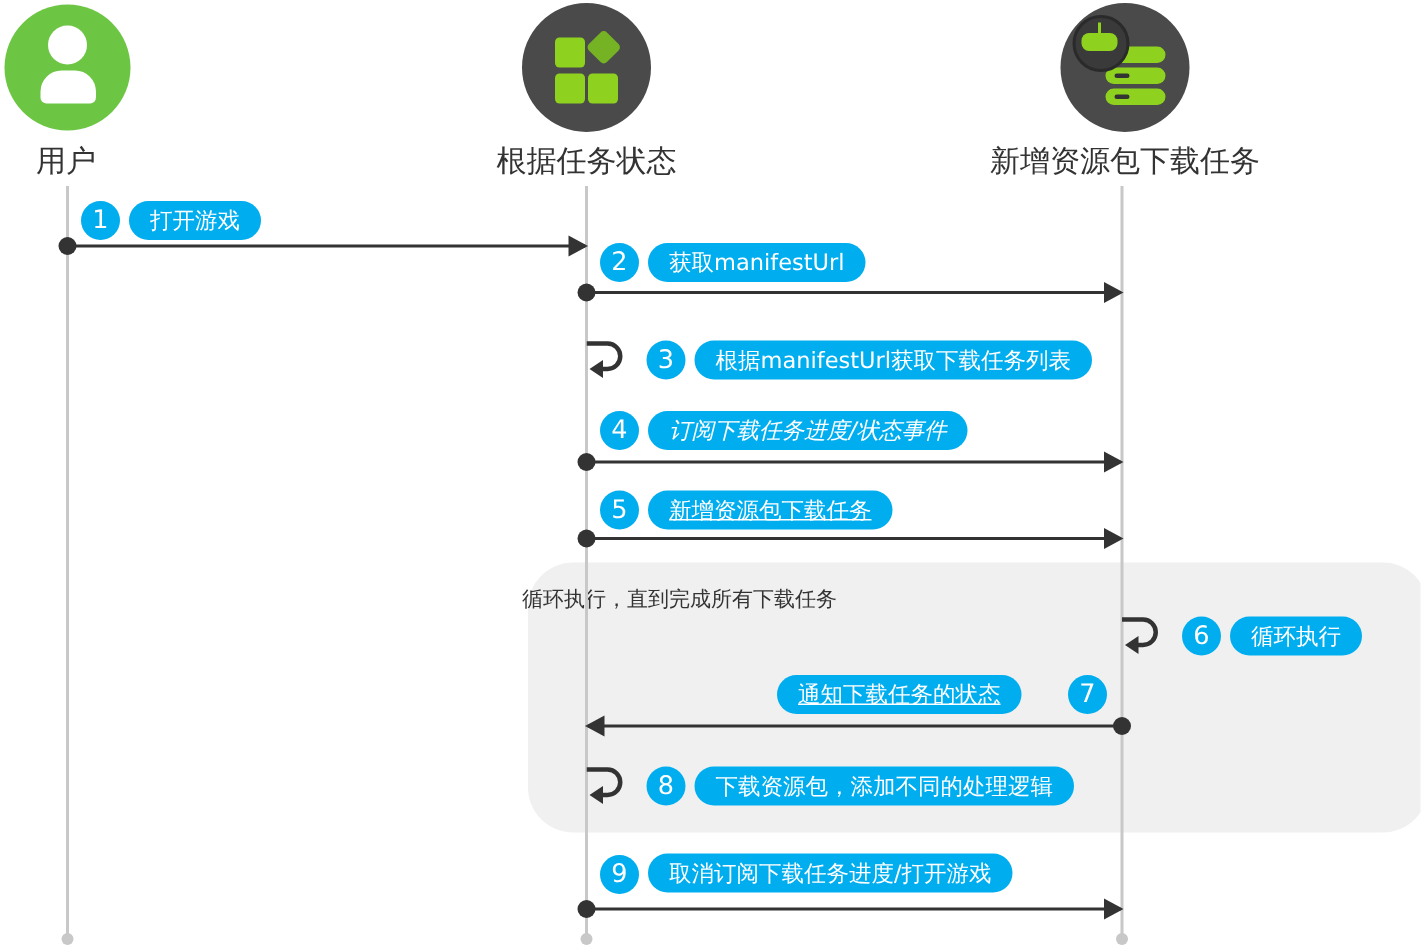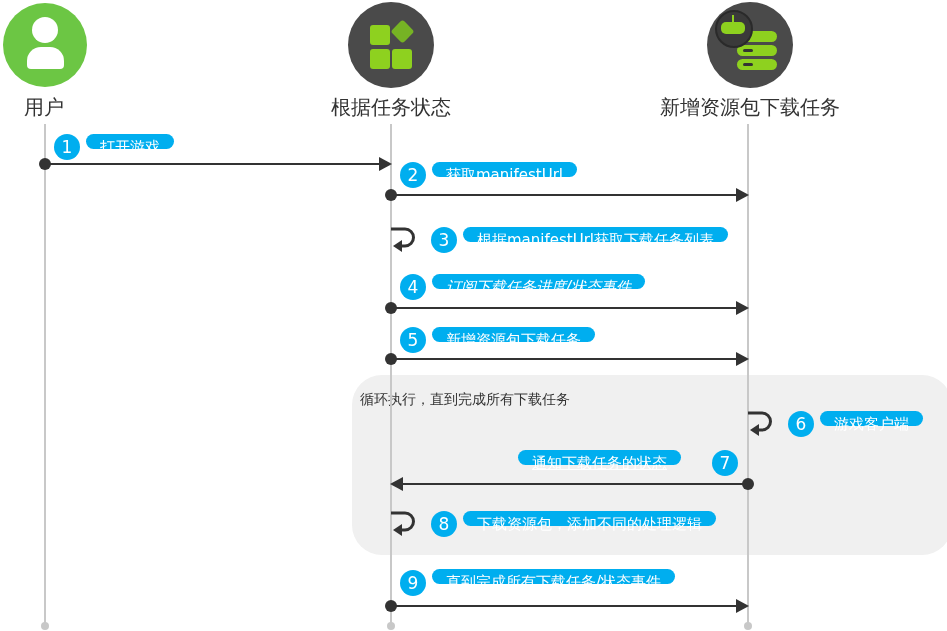--- a/index.html
+++ b/index.html
@@ -13,29 +13,29 @@
   .loop { position:absolute; background:#f0f0f0; border-radius:30px; }
   .loop-label { position:absolute; font-size:14px; color:#333; white-space:nowrap; }
   .arrow { position:absolute; height:2px; background:#333; }
   .arrow .dot { position:absolute; width:12px; height:12px; border-radius:50%; background:#333; top:-5px; }
   .arrow .head-r { position:absolute; right:-2px; top:-6px; width:0; height:0;
         border-top:7px solid transparent; border-bottom:7px solid transparent; border-left:13px solid #333; }
   .arrow .head-l { position:absolute; left:-2px; top:-6px; width:0; height:0;
         border-top:7px solid transparent; border-bottom:7px solid transparent; border-right:13px solid #333; }
   .num { position:absolute; width:26px; height:26px; border-radius:50%; background:#00aeef; color:#fff;
          font-size:17px; line-height:26px; text-align:center; }
-  .pill { position:absolute; height:15px; line-height:26px; border-radius:13px; background:#00aeef; color:#fff;
+  .pill { position:absolute; height:26px; line-height:26px; border-radius:13px; background:#00aeef; color:#fff;
           font-size:15px; padding:0 14px; white-space:nowrap; }
   .self { position:absolute; width:30px; height:28px; }
 </style>
 </head>
 <body>
 
 <div class="loop" style="left:352px;top:375px;width:600px;height:180px;"></div>
-<div class="loop-label" style="left:360px;top:391px;">循环执行，直到完成所有下载任务</div>
+<div class="loop-label" style="left:348px;top:391px;">循环执行，直到完成所有下载任务</div>
 
 <div class="lifeline" style="left:44px;top:124px;height:500px;"></div>
 <div class="lifeend" style="left:41px;top:622px;"></div>
 <div class="lifeline" style="left:390px;top:124px;height:500px;"></div>
 <div class="lifeend" style="left:387px;top:622px;"></div>
 <div class="lifeline" style="left:747px;top:124px;height:500px;"></div>
 <div class="lifeend" style="left:744px;top:622px;"></div>
 
 <div class="actor" style="left:3px;top:3px;width:84px;">
   <div class="circle" style="background:#6cc644;">
@@ -108,34 +108,34 @@
 <div class="arrow" style="left:391px;top:358px;width:356px;">
   <div class="dot" style="left:-6px;"></div>
   <div class="head-r"></div>
 </div>
 
 <svg class="self" style="left:748px;top:410px;" viewBox="0 0 30 28">
   <path d="M0 3 H14 A8.5 8.5 0 0 1 14 20 H6" fill="none" stroke="#333" stroke-width="3"></path>
   <polygon points="2,20 11,14 11,26" fill="#333"></polygon>
 </svg>
 <div class="num" style="left:788px;top:411px;">6</div>
-<div class="pill" style="left:820px;top:411px;">游戏客户端</div>
+<div class="pill" style="left:820px;top:411px;">循环执行</div>
 
 <div class="pill" style="left:518px;top:450px;text-decoration:underline;">通知下载任务的状态</div>
 <div class="num" style="left:712px;top:450px;">7</div>
 <div class="arrow" style="left:392px;top:483px;width:356px;">
   <div class="head-l"></div>
   <div class="dot" style="right:-6px;"></div>
 </div>
 
 <svg class="self" style="left:391px;top:510px;" viewBox="0 0 30 28">
   <path d="M0 3 H14 A8.5 8.5 0 0 1 14 20 H6" fill="none" stroke="#333" stroke-width="3"></path>
   <polygon points="2,20 11,14 11,26" fill="#333"></polygon>
 </svg>
 <div class="num" style="left:431px;top:511px;">8</div>
 <div class="pill" style="left:463px;top:511px;">下载资源包，添加不同的处理逻辑</div>
 
 <div class="num" style="left:400px;top:570px;">9</div>
-<div class="pill" style="left:432px;top:569px;">直到完成所有下载任务/状态事件</div>
+<div class="pill" style="left:432px;top:569px;">取消订阅下载任务进度/打开游戏</div>
 <div class="arrow" style="left:391px;top:605px;width:356px;">
   <div class="dot" style="left:-6px;"></div>
   <div class="head-r"></div>
 </div>
 
 </body></html>

